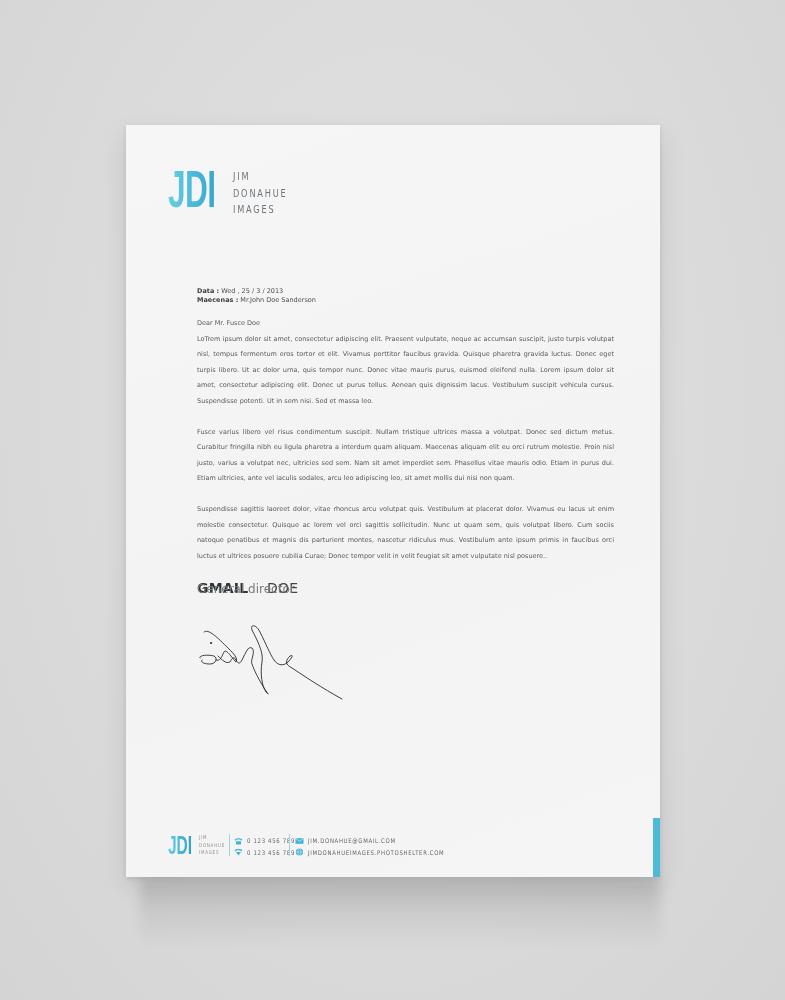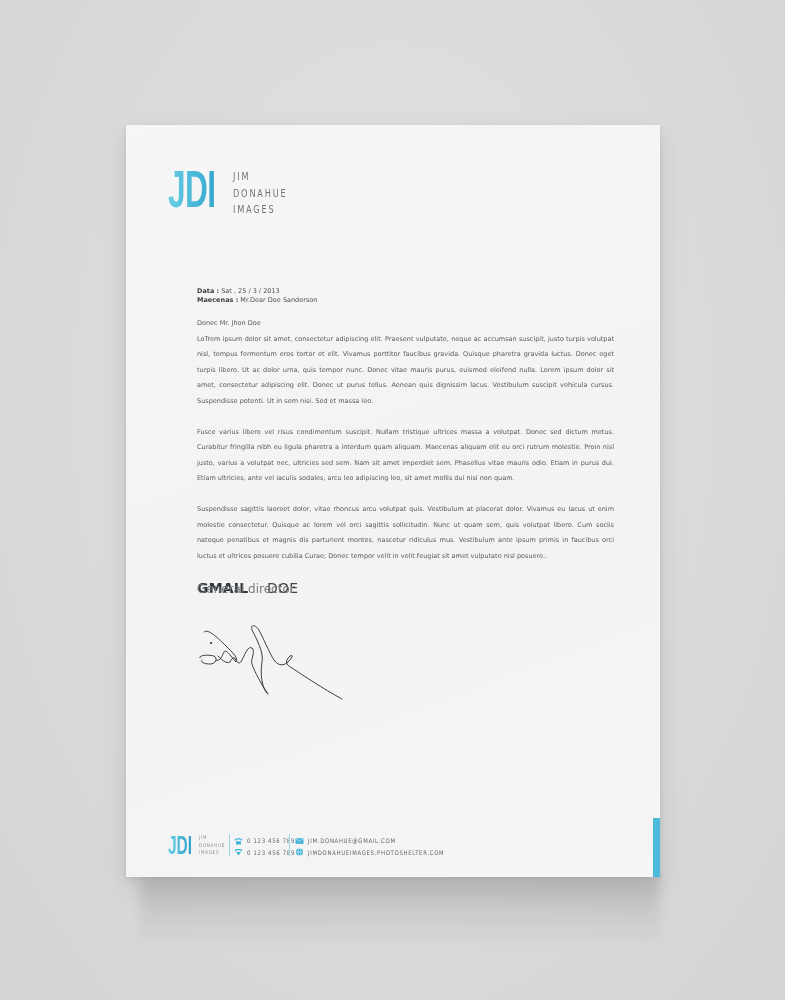--- a/index.html
+++ b/index.html
@@ -83,30 +83,30 @@
     <div class="logo-word">
       <div>JIM</div>
       <div>DONAHUE</div>
       <div>IMAGES</div>
     </div>
   </div>
 
   <div class="meta">
     <div>
       <b>Data :</b>
-      <span>Sat , 25 / 3 / 2013</span>
+      <span>Wed , 25 / 3 / 2013</span>
     </div>
     <div>
       <b>Maecenas :</b>
-      <span>Mr.Dear Doe Sanderson</span>
+      <span>Mr.John Doe Sanderson</span>
     </div>
   </div>
 
   <div class="body-text">
-    <p class="greeting">Donec Mr. Jhon Doe</p>
+    <p class="greeting">Dear Mr. Fusce Doe</p>
     <p class="para">LoTrem ipsum dolor sit amet, consectetur adipiscing elit. Praesent vulputate, neque ac accumsan suscipit, justo turpis volutpat nisl, tempus fermentum eros tortor et elit. Vivamus porttitor faucibus gravida. Quisque pharetra gravida luctus. Donec eget turpis libero. Ut ac dolor urna, quis tempor nunc. Donec vitae mauris purus, euismod eleifend nulla. Lorem ipsum dolor sit amet, consectetur adipiscing elit. Donec ut purus tellus. Aenean quis dignissim lacus. Vestibulum suscipit vehicula cursus. Suspendisse potenti. Ut in sem nisi. Sed et massa leo.</p>
     <p class="para">Fusce varius libero vel risus condimentum suscipit. Nullam tristique ultrices massa a volutpat. Donec sed dictum metus. Curabitur fringilla nibh eu ligula pharetra a interdum quam aliquam. Maecenas aliquam elit eu orci rutrum molestie. Proin nisl justo, varius a volutpat nec, ultricies sed sem. Nam sit amet imperdiet sem. Phasellus vitae mauris odio. Etiam in purus dui. Etiam ultricies, ante vel iaculis sodales, arcu leo adipiscing leo, sit amet mollis dui nisi non quam.</p>
     <p class="para">Suspendisse sagittis laoreet dolor, vitae rhoncus arcu volutpat quis. Vestibulum at placerat dolor. Vivamus eu lacus ut enim molestie consectetur. Quisque ac lorem vel orci sagittis sollicitudin. Nunc ut quam sem, quis volutpat libero. Cum sociis natoque penatibus et magnis dis parturient montes, nascetur ridiculus mus. Vestibulum ante ipsum primis in faucibus orci luctus et ultrices posuere cubilia Curae; Donec tempor velit in velit feugiat sit amet vulputate nisl posuere..</p>
   </div>
 
   <div class="sig-name">
     <span class="first">GMAIL</span>
     <span class="last">DOE</span>
   </div>
   <div class="sig-title">General director</div>

